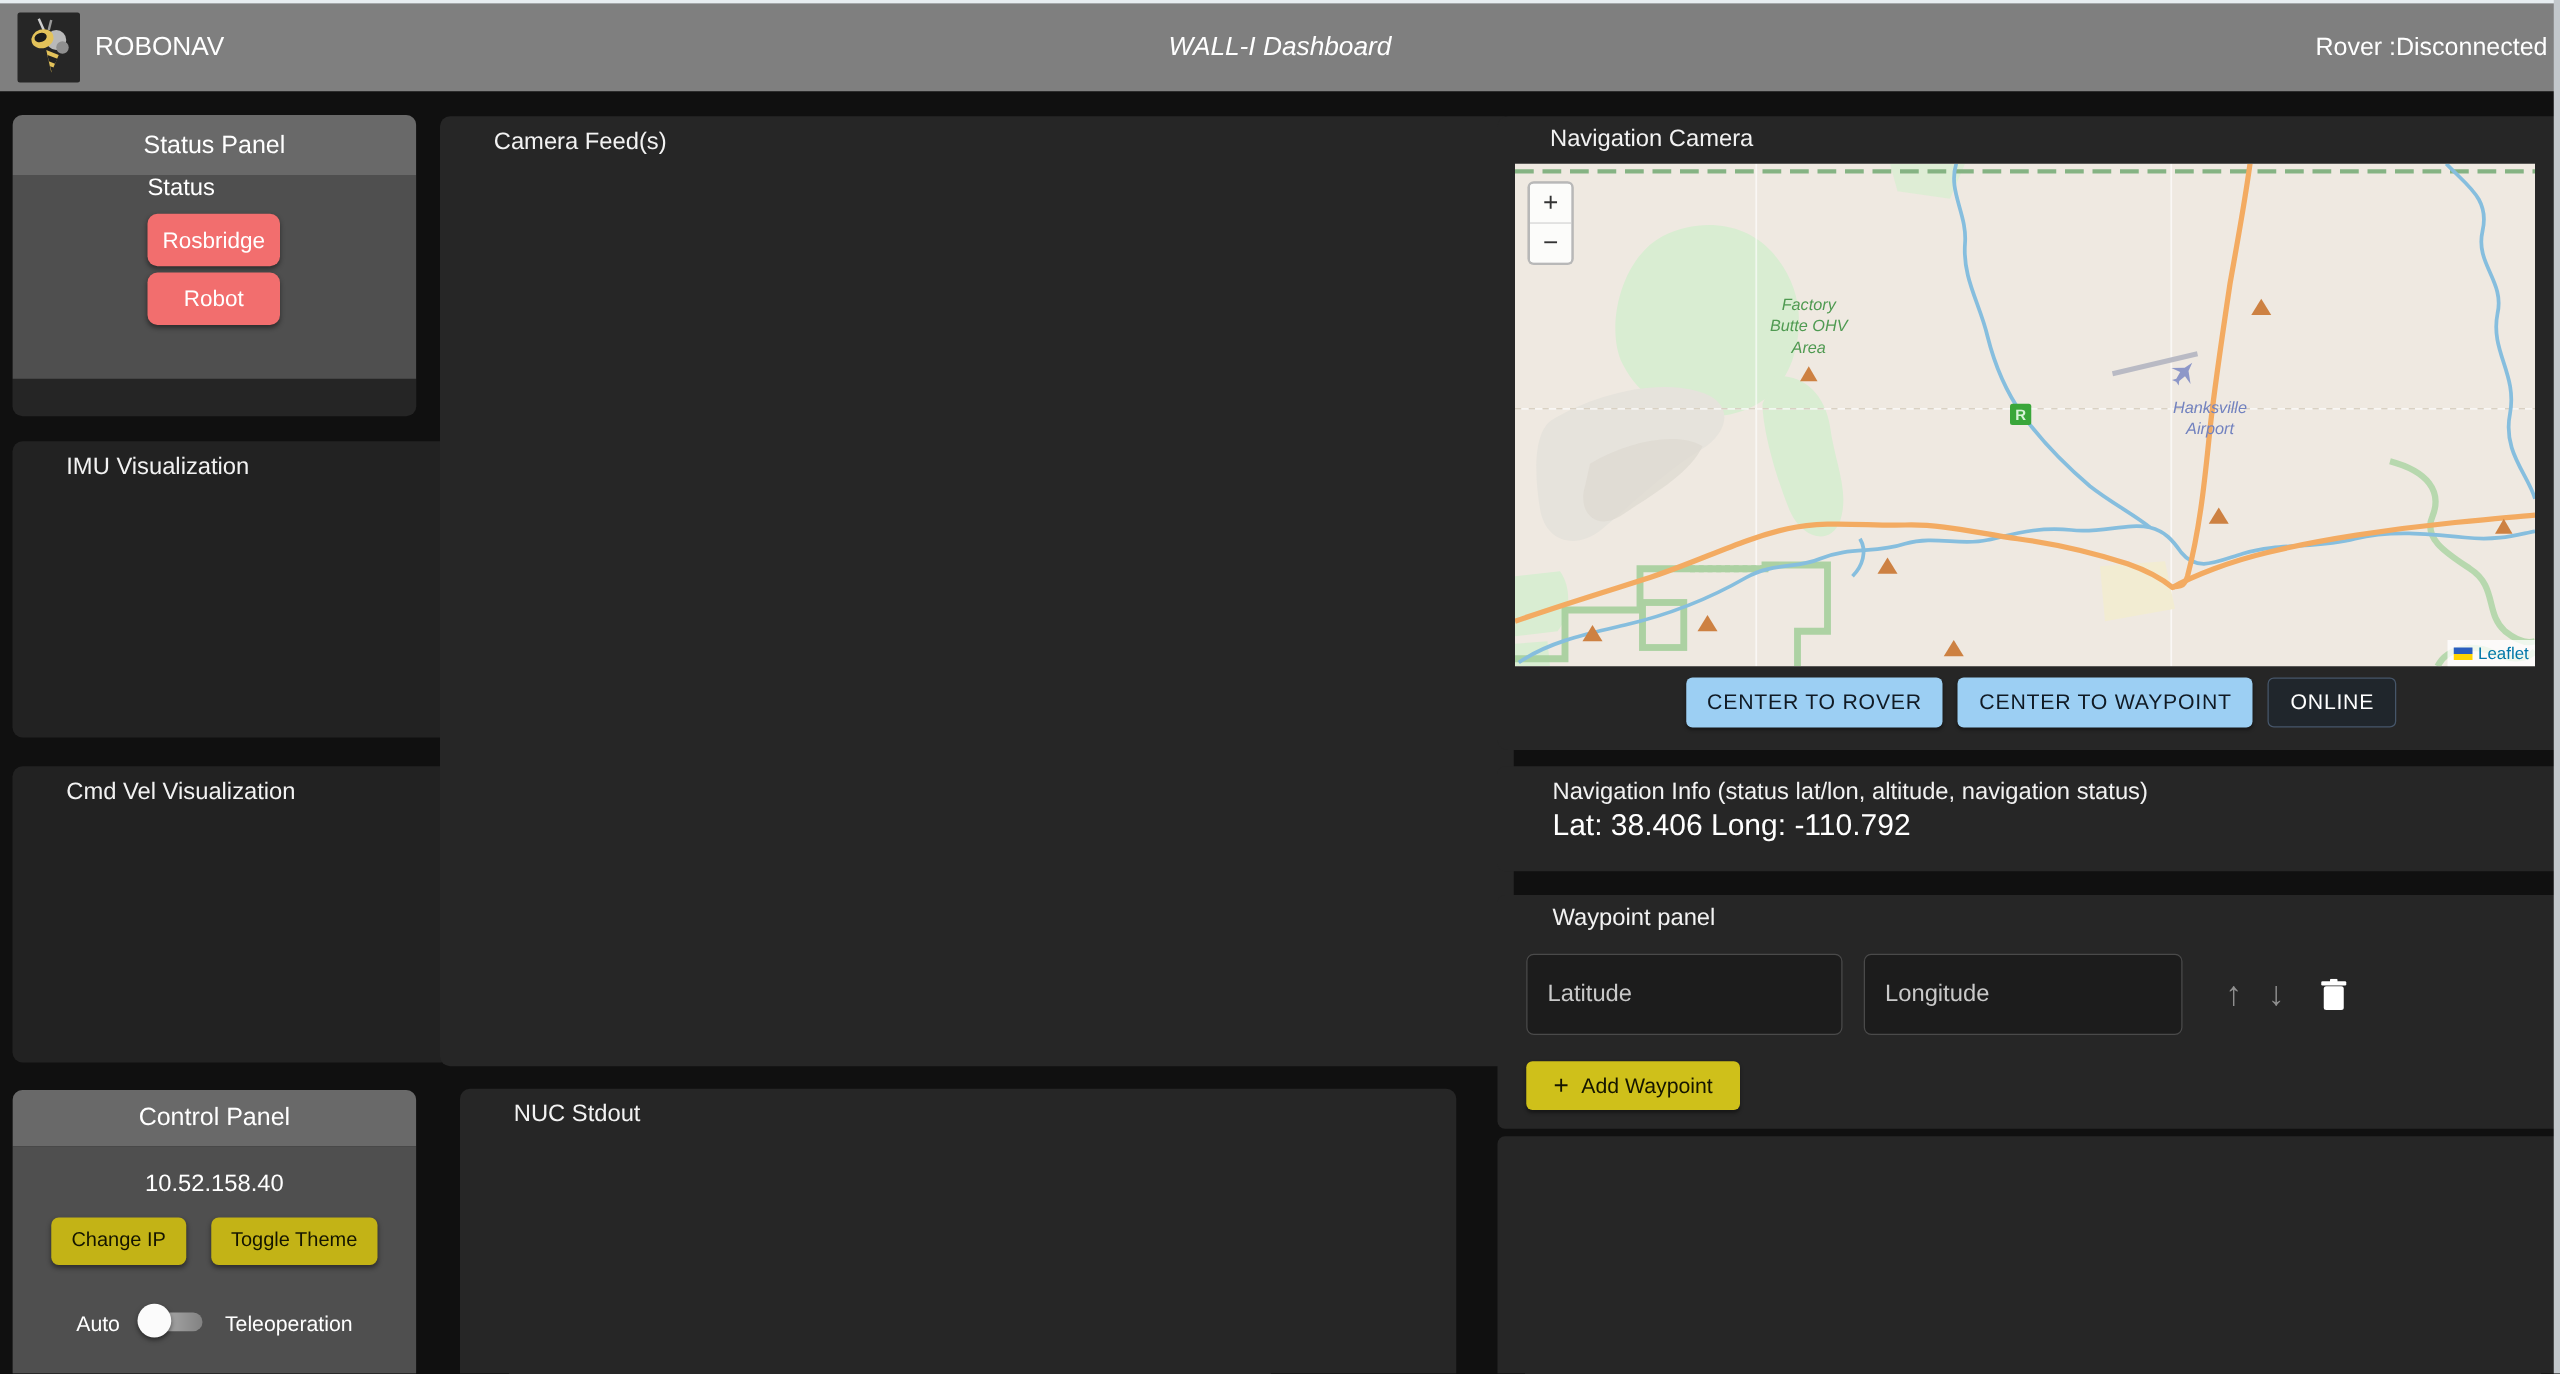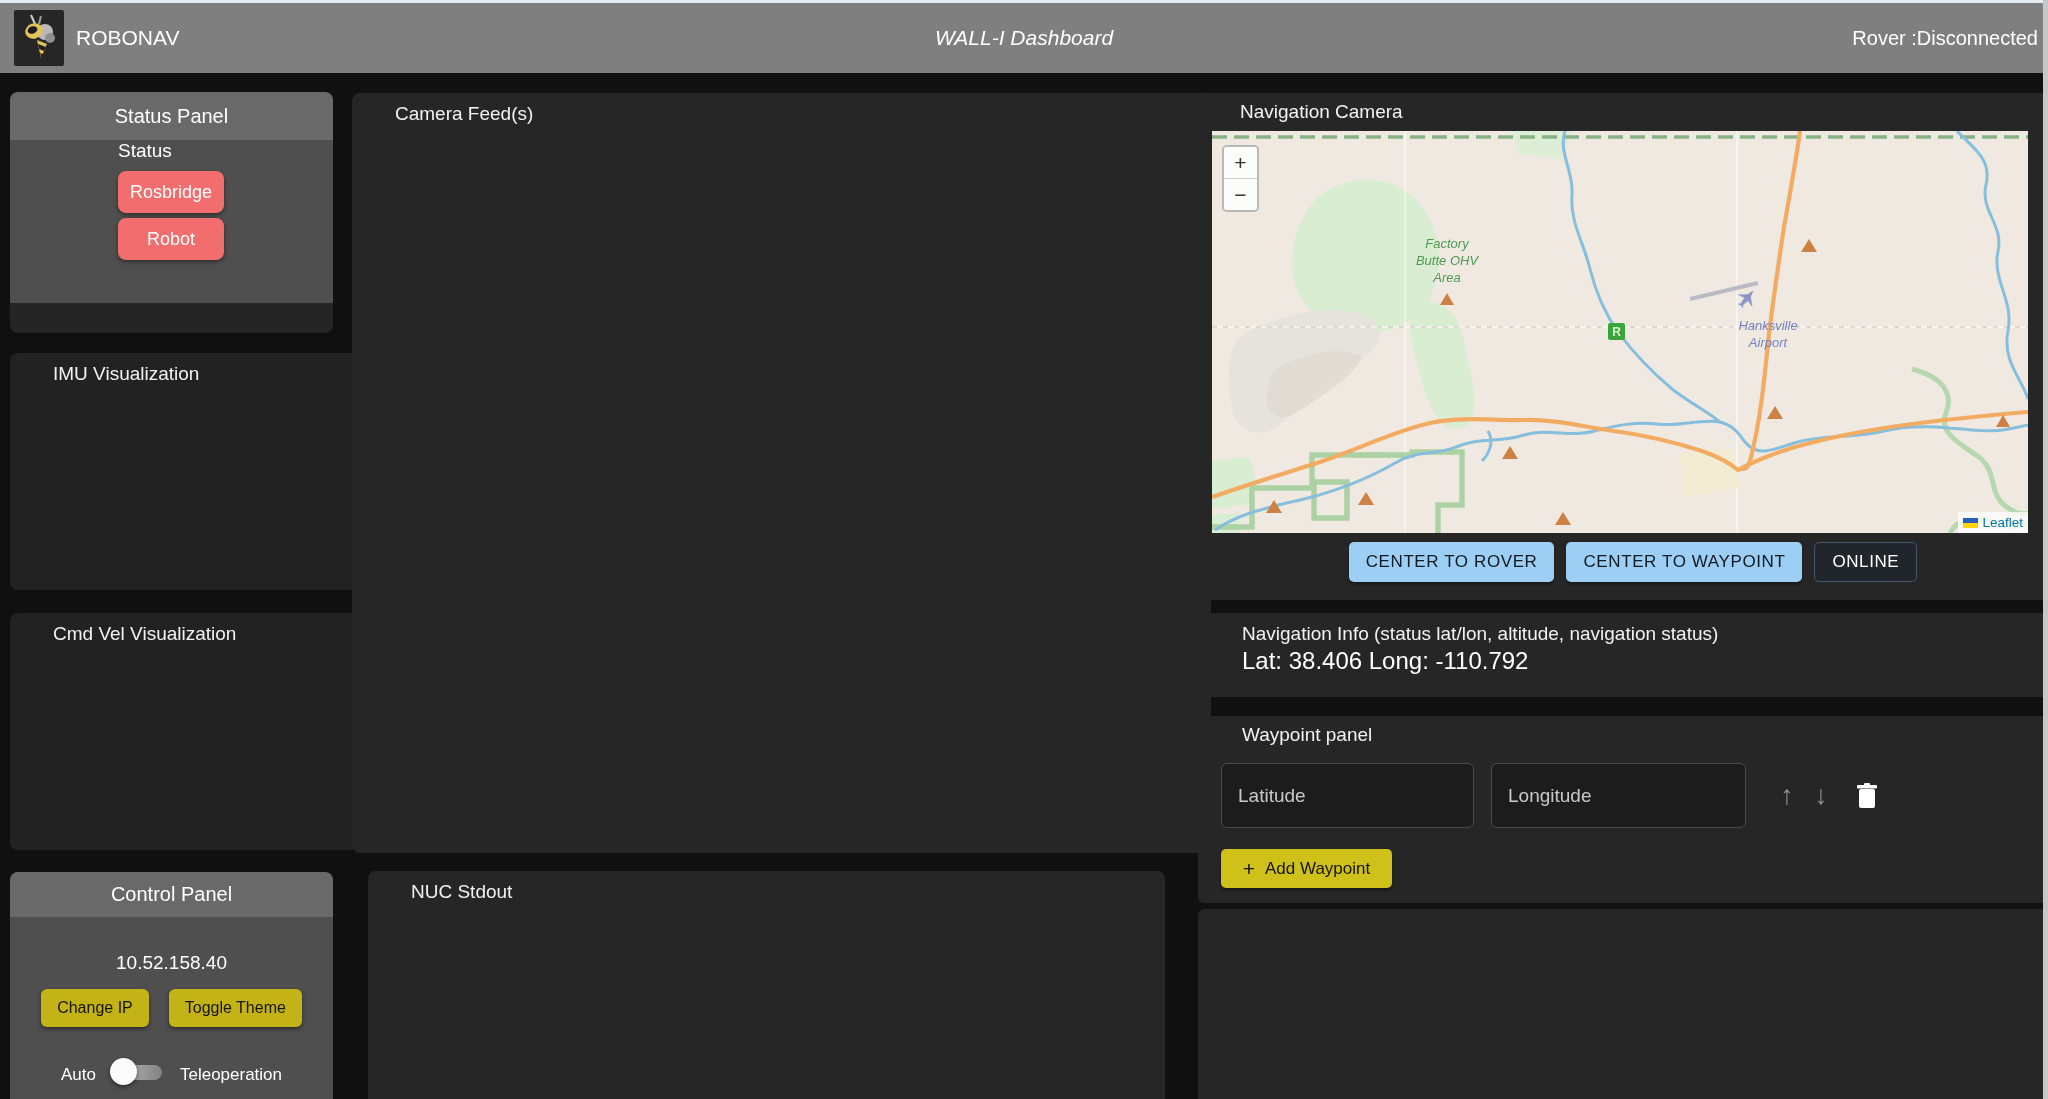--- a/index.html
+++ b/index.html
@@ -28,21 +28,21 @@
   .gray-head{height:48px;background:#696969;display:flex;align-items:center;justify-content:center;
              font-size:20px;color:#fff;}
   .gray-body{background:#4f4f4f;}
 
   .status-body{height:163px;box-sizing:border-box;}
   .status-label{margin-left:108px;font-size:19px;}
   .stack-btns{margin-left:108px;margin-top:9px;display:flex;flex-direction:column;gap:5px;width:106px;}
   .red-btn{height:42px;border:none;border-radius:8px;background:#f26e6e;color:#fff;font-size:18px;
            font-family:inherit;box-shadow:0 2px 4px rgba(0,0,0,.45);}
 
-  .control-body{height:182px;padding-top:35px;box-sizing:border-box;}
+  .control-body{height:182px;padding-top:20px;box-sizing:border-box;}
   .ip-text{text-align:center;font-size:19px;}
   .ctl-btn-row{display:flex;justify-content:center;gap:20px;margin-top:15px;}
   .yellow-btn{height:38px;border:none;border-radius:6px;background:#c3b316;color:#151500;
               font-size:16px;font-family:inherit;box-shadow:0 2px 4px rgba(0,0,0,.45);padding:0 16px;}
   .mode-row{display:flex;align-items:flex-end;justify-content:center;gap:16px;margin-top:32px;font-size:17px;}
   .switch{position:relative;width:52px;height:26px;}
   .switch .track{position:absolute;left:6px;top:6px;width:44px;height:15px;border-radius:8px;
                  background:linear-gradient(90deg,#b9b9b9,#828282);}
   .switch .thumb{position:absolute;left:-2px;top:-1px;width:27px;height:27px;border-radius:50%;
                  background:#fbfbfb;box-shadow:0 2px 4px rgba(0,0,0,.5);}

